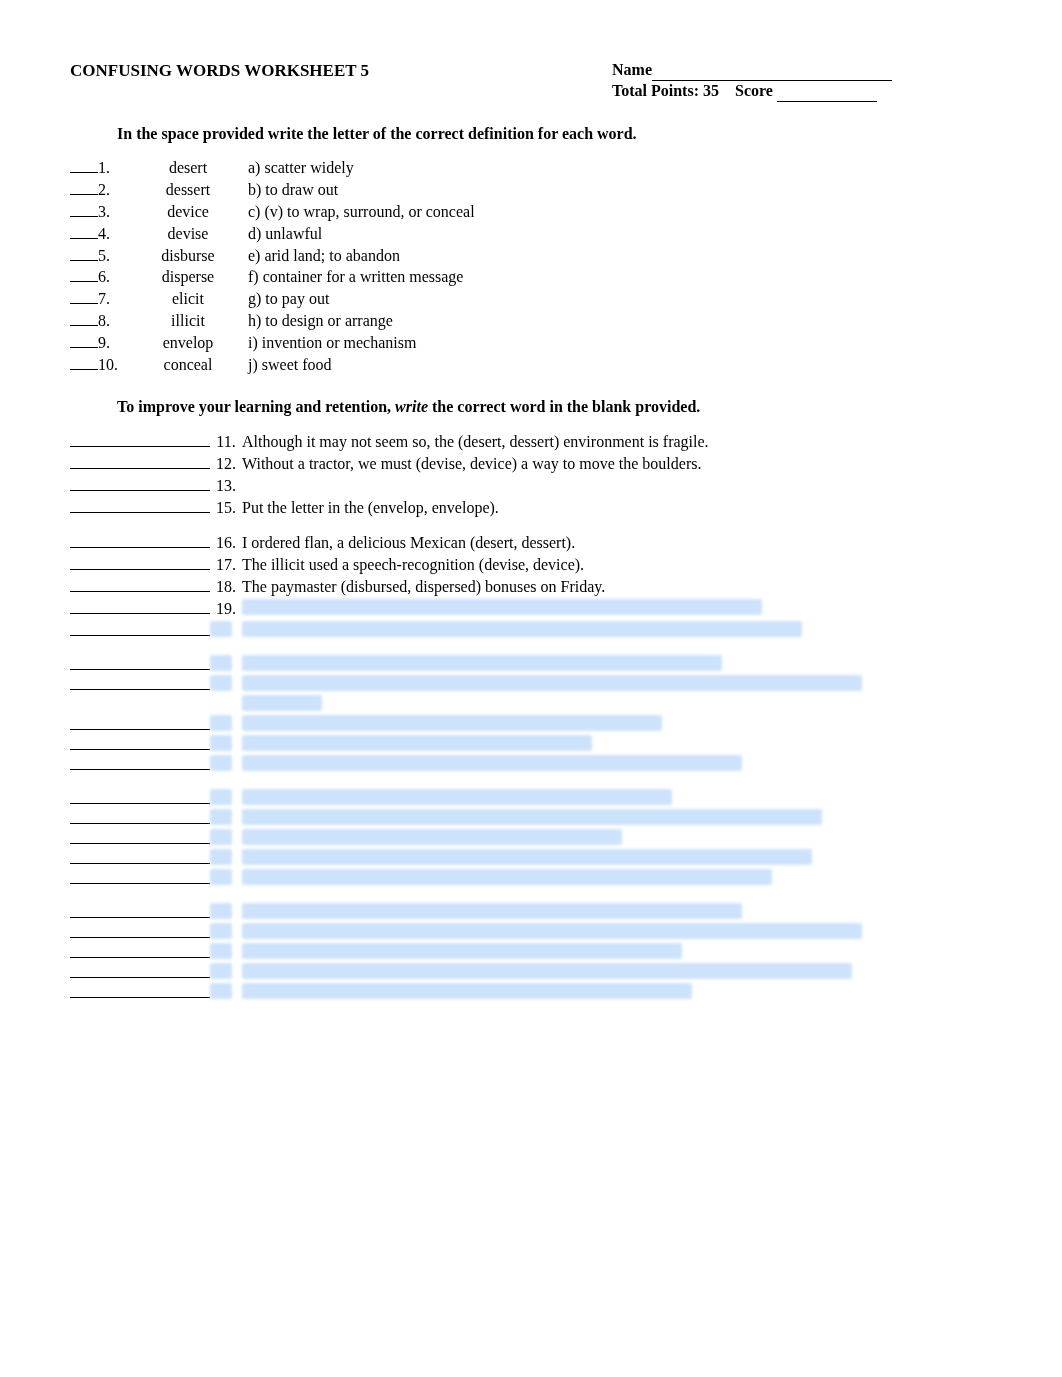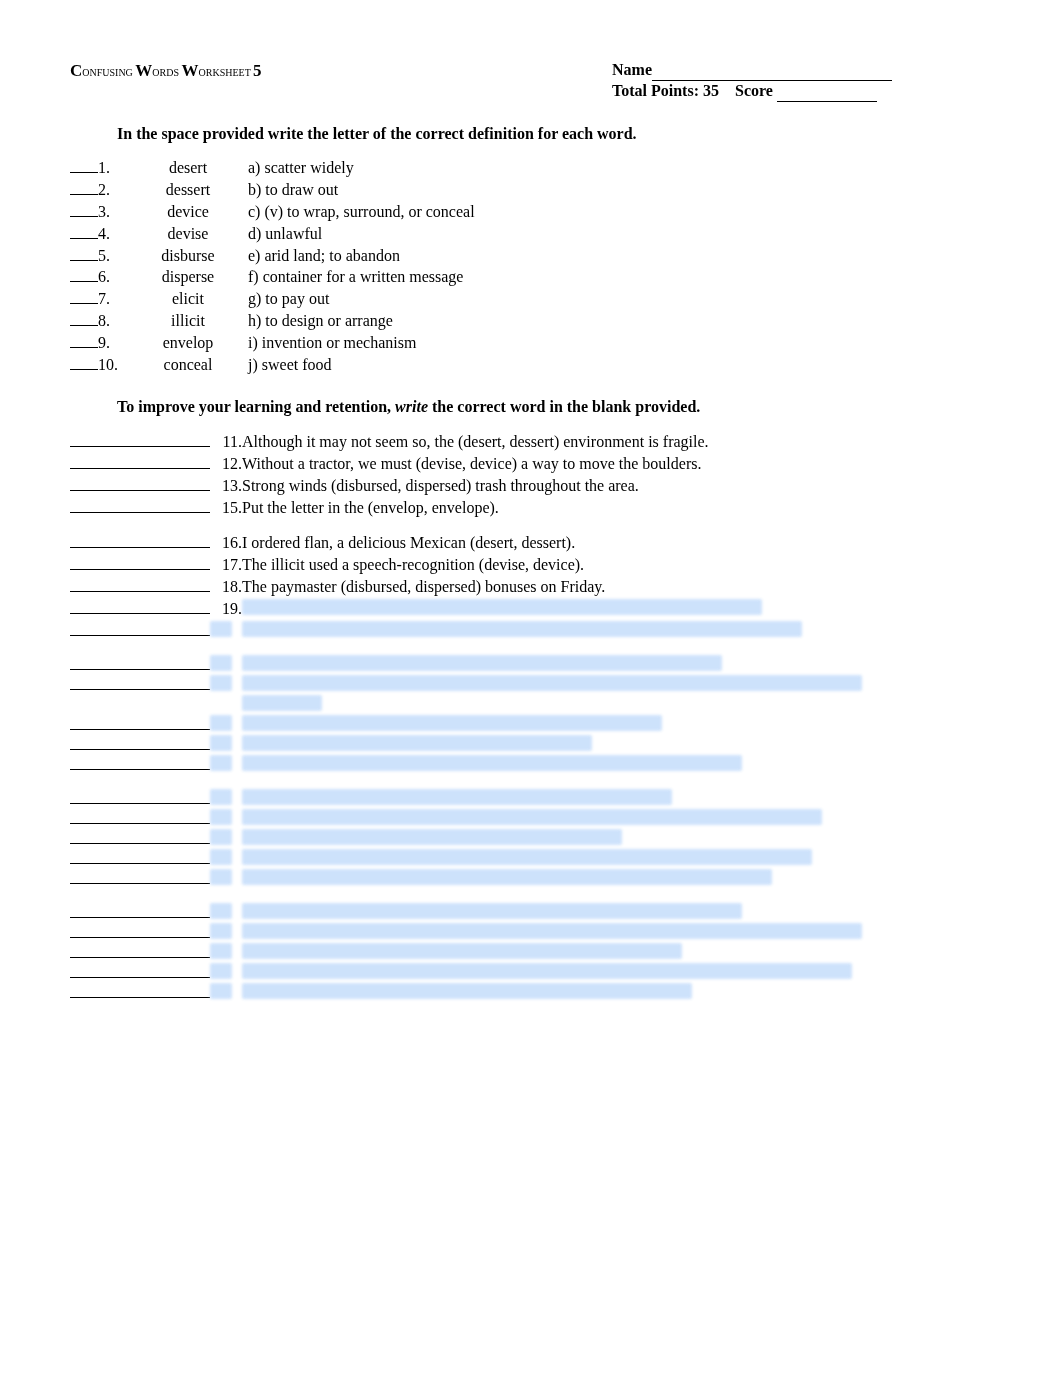--- a/index.html
+++ b/index.html
@@ -17,22 +17,22 @@
       display: flex;
       justify-content: space-between;
       align-items: flex-start;
       margin-bottom: 3px;
     }
     .title-left {
       font-weight: bold;
       font-size: 17px;
     }
     .title-left .small-caps {
-      font-size: 10px;
-      font-weight: normal;
+      font-size: 17px;
+      font-weight: bold;
       margin-top: 16px;
     }
     .name-block {
       width: 380px;
     }
     .name-line {
       font-weight: bold;
     }
     .name-line .fill {
       display: inline-block;
@@ -90,21 +90,21 @@
     .q-blank {
       display: inline-block;
       border-bottom: 1px solid #000;
       width: 140px;
       height: 14px;
       flex-shrink: 0;
     }
     .q-num {
       display: inline-block;
       width: 32px;
-      text-align: right;
+      text-align: center;
       flex-shrink: 0;
     }
     .q-text {
       display: inline-block;
     }
     .group-gap {
       height: 14px;
     }
     .redacted-block {
       display: inline-block;
@@ -223,21 +223,20 @@
       <span class="q-text">Although it may not seem so, the (desert, dessert) environment is fragile.</span>
   </div>
   <div class="q-row">
     <span class="q-blank"></span>
       <span class="q-num">12.</span>
       <span class="q-text">Without a tractor, we must (devise, device) a way to move the boulders.</span>
   </div>
   <div class="q-row">
     <span class="q-blank"></span>
       <span class="q-num">13.</span>
-      <span class="q-text">Strong winds (disbursed, dispersed) trash throughout the area.</span>
   </div>
   <div class="q-row">
     <span class="q-blank"></span>
       <span class="q-num">15.</span>
       <span class="q-text">Put the letter in the (envelop, envelope).</span>
   </div>
 </div>
 
 <div class="group-gap"></div>
 

